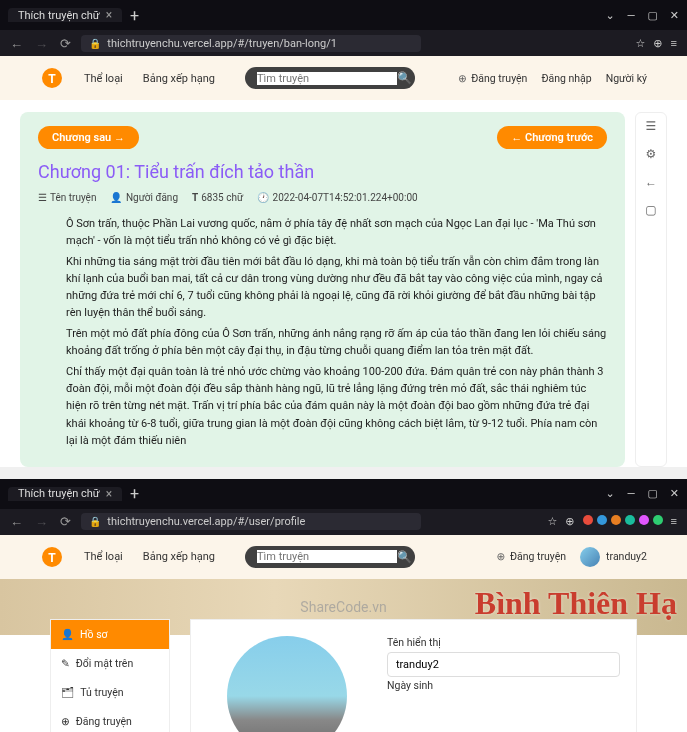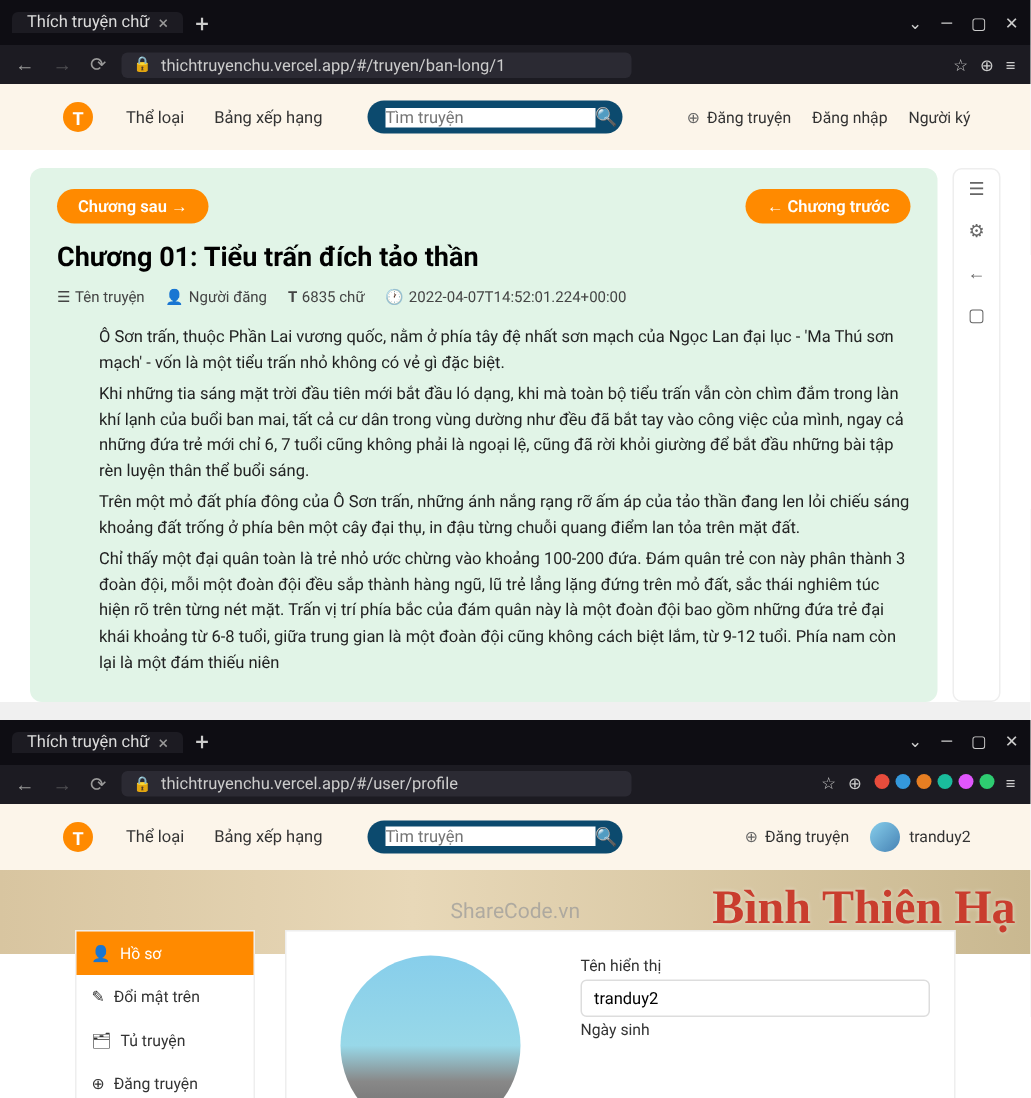--- a/index.html
+++ b/index.html
@@ -1,43 +1,43 @@
 <!DOCTYPE html>
 <html><head>
 <meta charset="utf-8">
 <style>
 * { margin: 0; padding: 0; box-sizing: border-box; font-family: -apple-system, BlinkMacSystemFont, "Segoe UI", Roboto, sans-serif; }
 body { background: #f0f0f0; width: 687px; }
 .browser-window { background: #0e0d13; width: 100%; }
 .tab-bar { display: flex; align-items: center; height: 30px; padding: 0 8px; background: #0e0d13; }
-.tab { display: flex; background: #1c1b22; color: #ddd; font-size: 11px; padding: 0 10px; border-radius: 4px 4px 0 0; gap: 6px; }
+.tab { display: flex; align-items: center; background: #1c1b22; color: #ddd; font-size: 11px; padding: 0 10px; border-radius: 4px 4px 0 0; gap: 6px; }
 .tab-close { font-size: 12px; color: #999; }
 .plus-tab { color: #ccc; margin-left: 8px; font-size: 16px; }
 .win-controls { margin-left: auto; display: flex; gap: 12px; color: #ccc; font-size: 11px; }
 .addr-bar { display: flex; align-items: center; height: 26px; background: #1c1b22; padding: 0 10px; gap: 10px; }
 .nav-arrows { display: flex; gap: 12px; color: #999; font-size: 13px; }
 .url-box { flex: 0 1 340px; background: #2b2a33; border-radius: 4px; color: #ccc; font-size: 11px; padding: 2px 8px; display: flex; align-items: center; gap: 6px; }
 .lock-icon { color: #999; font-size: 10px; }
 .addr-icons { margin-left: auto; display: flex; gap: 8px; color: #ccc; font-size: 11px; }
 
 .page { background: #fff; }
 .topnav { display: flex; align-items: center; padding: 8px 40px; background: #fcf5ea; height: 44px; gap: 20px; }
 .logo { width: 24px; height: 24px; }
 .nav-item { font-size: 11px; color: #333; }
-.search-box { margin-left: 10px; background: #0c4a6e; border-radius: 18px; padding: 4px 12px; width: 170px; display: flex; align-items: center; }
+.search-box { margin-left: 10px; background: #404040; border-radius: 18px; padding: 4px 12px; width: 170px; display: flex; align-items: center; }
 .search-box input { border: none; outline: none; font-size: 11px; flex: 1; }
 .search-icn { color: #ff8a00; font-size: 12px; }
 .nav-right { margin-left: auto; display: flex; gap: 14px; align-items: center; font-size: 10.5px; color: #333; }
 .nav-right .ico { color: #666; margin-right: 2px; }
 
 .content-wrap { display: flex; padding: 12px 20px 0 20px; gap: 10px; }
 .chapter-box { flex: 1; background: #e1f4e7; border-radius: 8px; padding: 14px 18px; }
 .chap-nav { display: flex; justify-content: space-between; margin-bottom: 12px; }
 .btn { background: #ff8a00; color: #fff; border: none; border-radius: 16px; padding: 5px 14px; font-size: 11px; font-weight: 600; cursor: pointer; }
-.chapter-title { font-size: 18px; font-weight: 700; color: #000000; margin-bottom: 10px; }
+.chapter-title { font-size: 18px; font-weight: 400; color: #8b5cf6; margin-bottom: 10px; }
 .chap-meta { display: flex; gap: 14px; font-size: 10px; color: #444; margin-bottom: 12px; }
 .chap-meta span { display: flex; align-items: center; gap: 3px; }
 .chap-text { font-size: 11px; line-height: 1.55; color: #222; }
 .chap-text p { margin-bottom: 4px; margin-left: 28px; }
 .sidebar-tools { width: 32px; background: #fff; border: 1px solid #eee; border-radius: 6px; padding: 6px 0; display: flex; flex-direction: column; gap: 14px; align-items: center; }
 .sidebar-tools span { color: #666; font-size: 12px; }
 
 .sharecode-wm { position: absolute; color: #41a548; font-weight: 700; font-size: 19px; }
 .section1 { position: relative; }
 .wm1 { top: 4px; right: 8px; }

